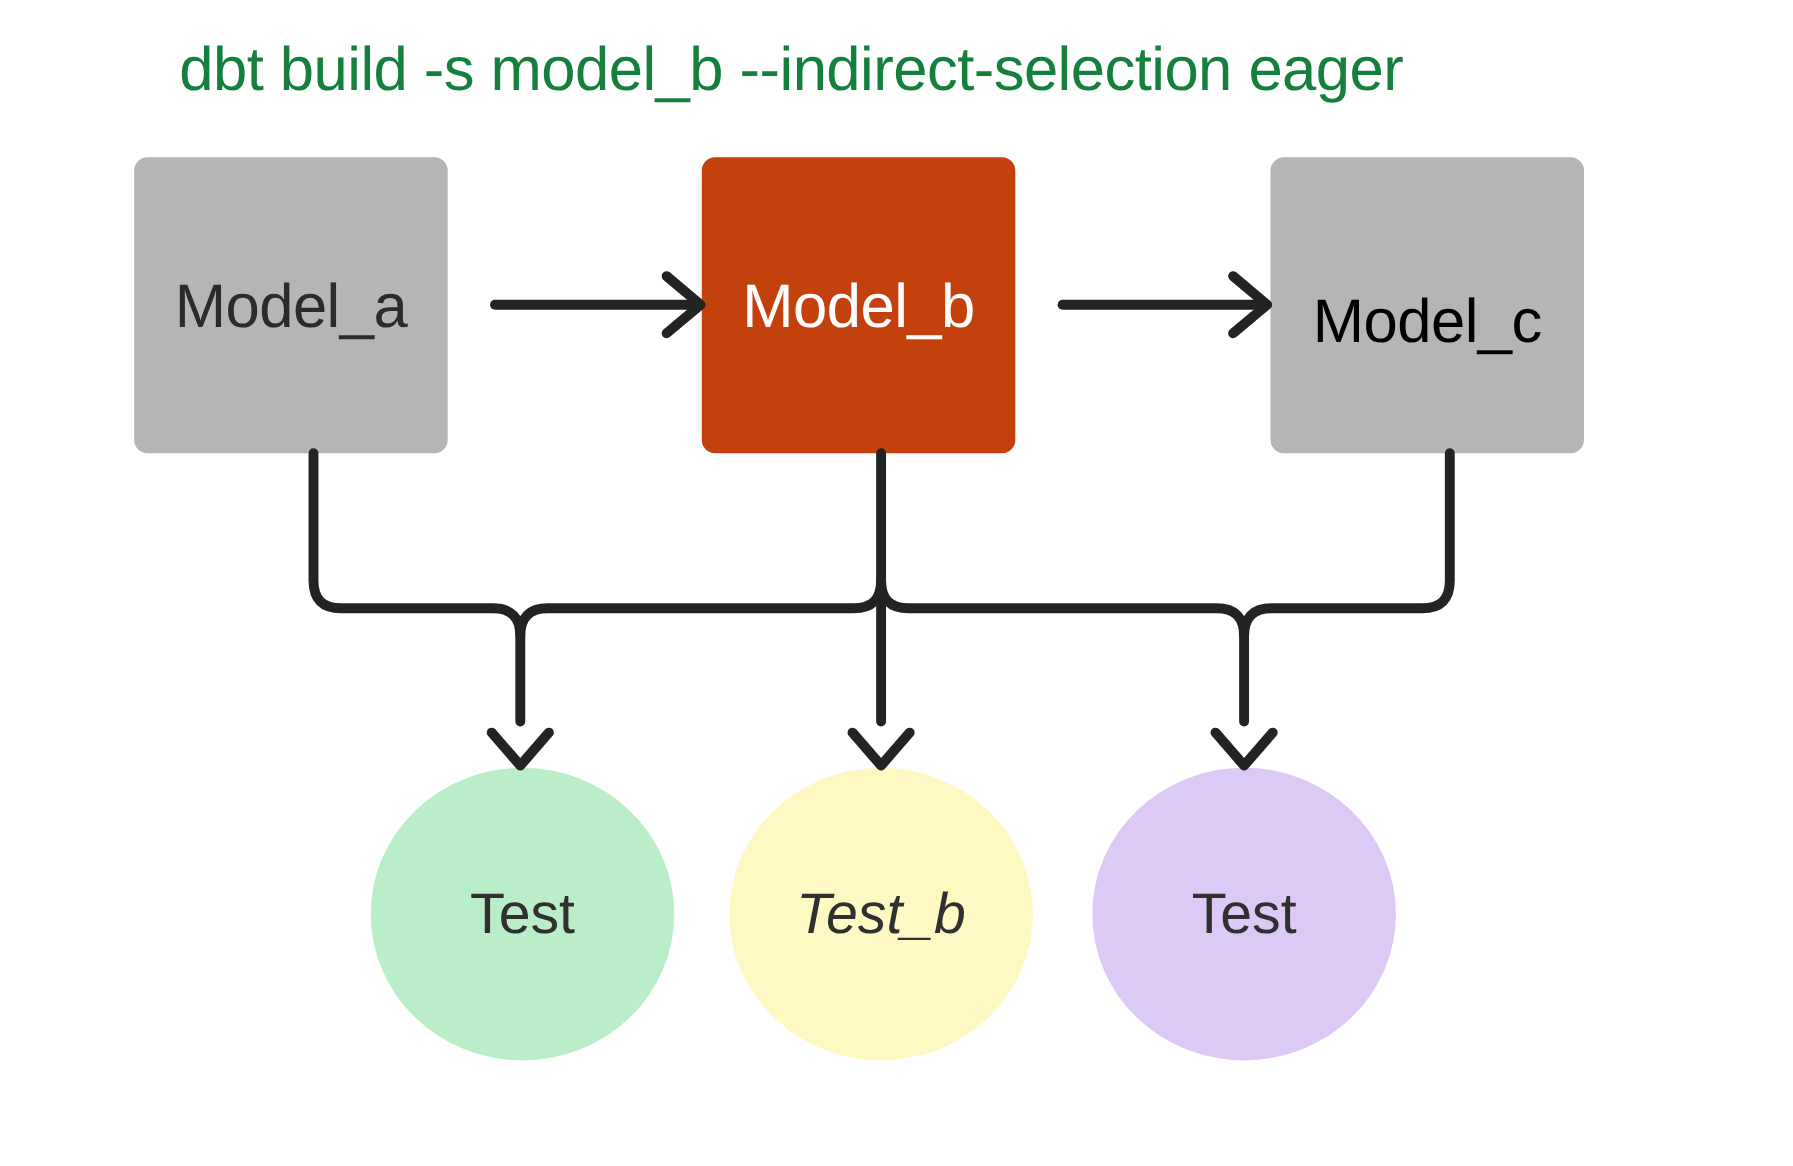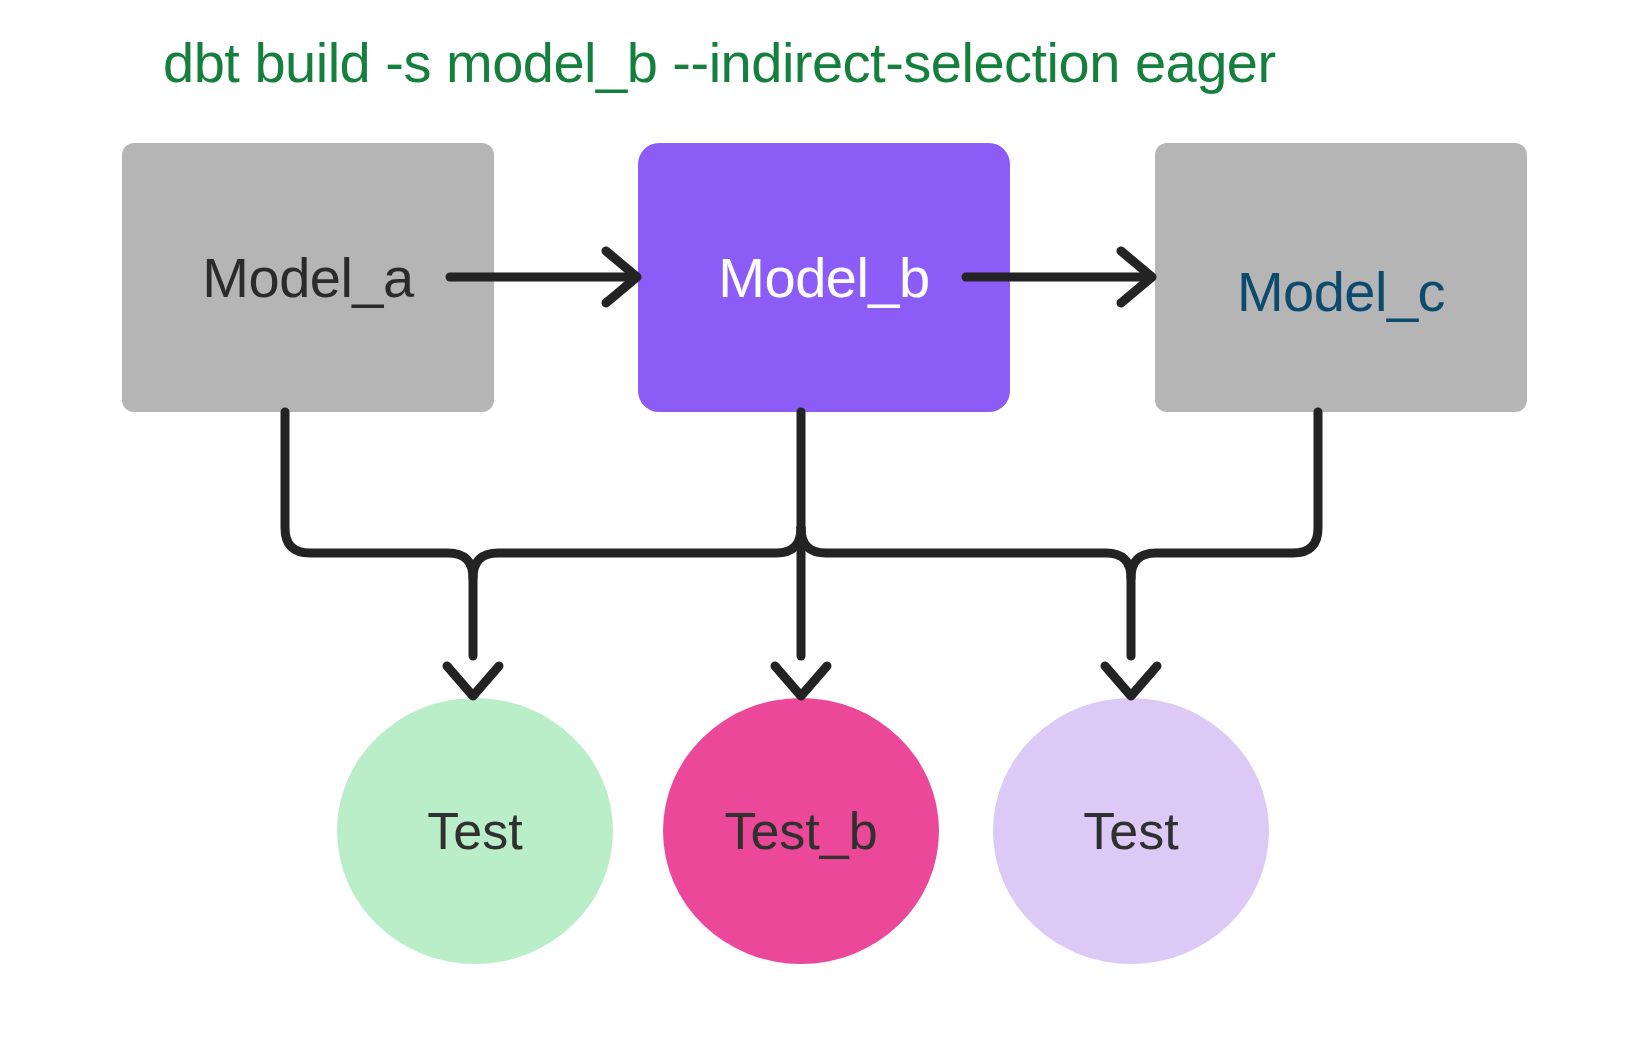--- a/index.html
+++ b/index.html
@@ -20,21 +20,21 @@
     top:30px;
     font-size:56px;
     font-weight:500;
     letter-spacing:-0.5px;
     color:#15803d;
     white-space:nowrap;
   }
   .model-box{
     position:absolute;
     top:143px;
-    width:372px;
+    width:285px;
     height:269px;
     border-radius:12px;
     display:flex;
     align-items:center;
     justify-content:center;
   }
   .model-box .model-label{
     font-size:56px;
     font-weight:400;
     letter-spacing:-0.5px;
@@ -80,35 +80,35 @@
 <body>
 
 <div class="canvas">
 
   <div class="title">dbt build -s model_b --indirect-selection eager</div>
 
   <div class="model-box model-a" style="background-color: rgb(181, 181, 181);">
     <span class="model-label" style="color: rgb(43, 43, 43);">Model_a</span>
   </div>
 
-  <div class="model-box model-b" style="background-color: #8b5cf6; border-radius: 21px;">
+  <div class="model-box model-b" style="background-color: #c2410c;">
     <span class="model-label" style="color: rgb(255, 255, 255);">Model_b</span>
   </div>
 
   <div class="model-box model-c" style="background-color: rgb(181, 181, 181);">
-    <span class="model-label" style="color: #0c4a6e; margin-top: 28px;">Model_c</span>
+    <span class="model-label" style="color: #000000; margin-top: 28px;">Model_c</span>
   </div>
 
   <div class="test-circle test-ab" style="background-color: rgb(185, 238, 200);">
     <div class="test-label">
       <span>Test</span>
     </div>
   </div>
 
-  <div class="test-circle test-b" style="background-color: #ec4899;">
+  <div class="test-circle test-b" style="background-color: #fef9c3; font-style: italic;">
     <div class="test-label">
       <span>Test_b</span>
 
     </div>
   </div>
 
   <div class="test-circle test-bc" style="background-color: rgb(221, 201, 246);">
     <div class="test-label">
       <span>Test</span>
     </div>

